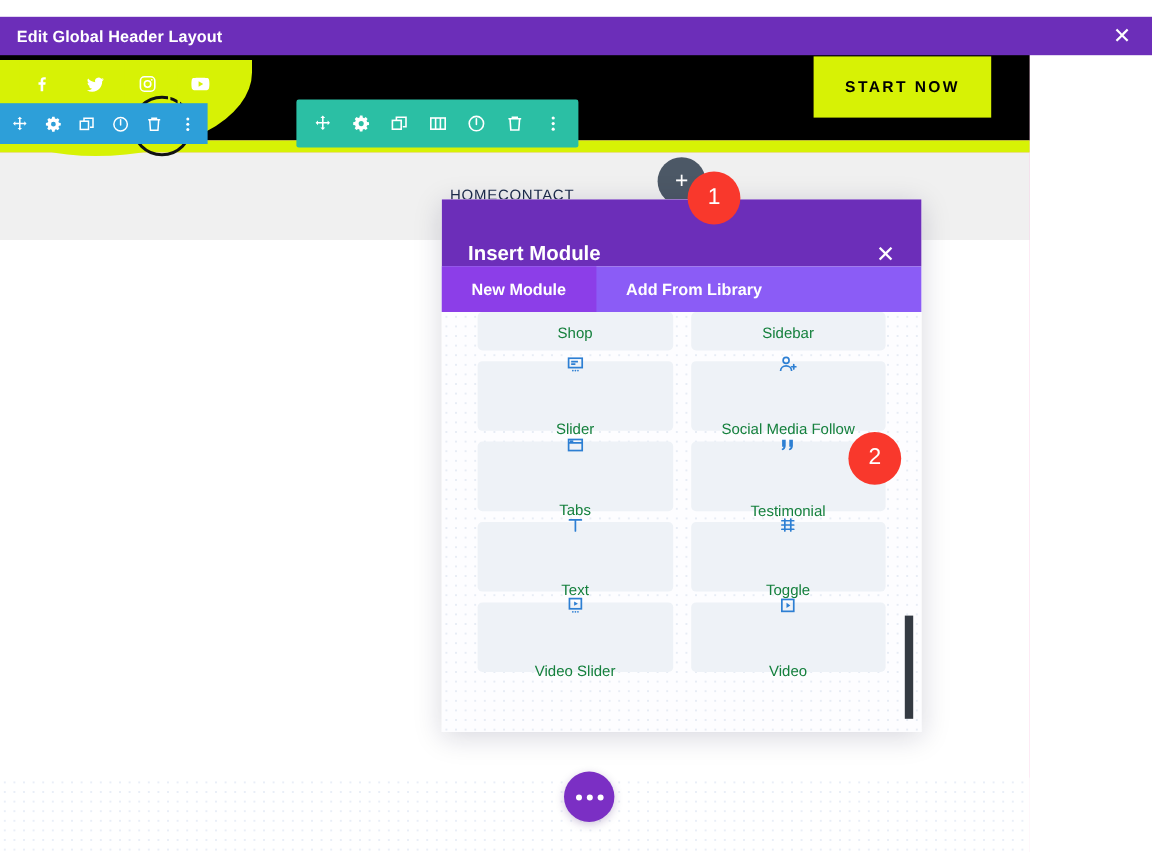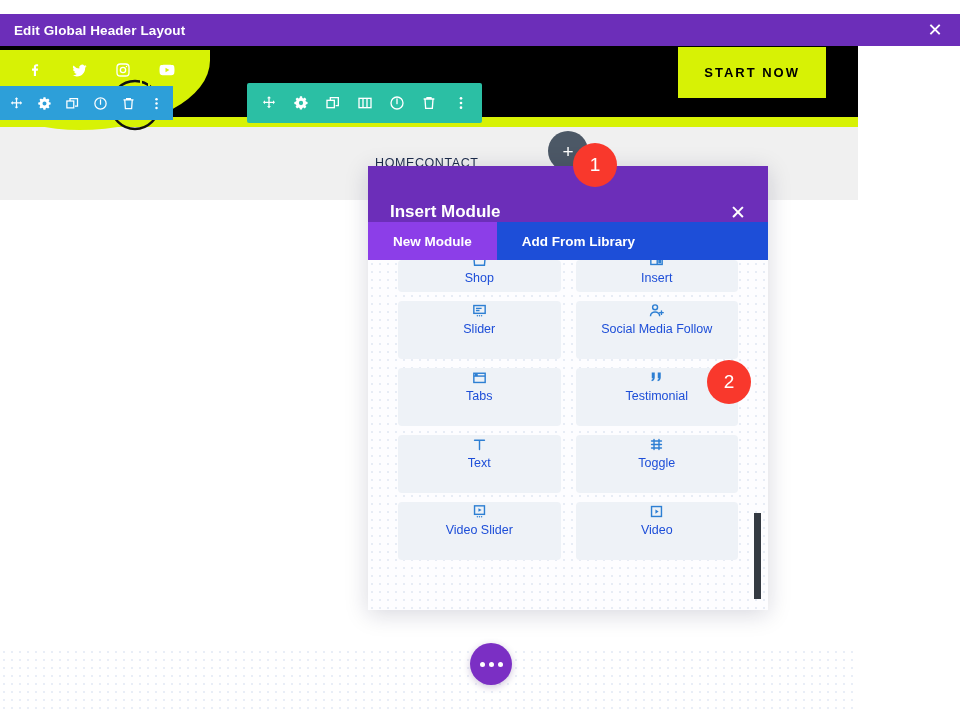--- a/index.html
+++ b/index.html
@@ -133,21 +133,21 @@
   }
   .modal-head {
     height: 56px; background: #6c2eb9;
     display: flex; align-items: flex-end; justify-content: space-between;
     padding: 0 22px;
     flex: 0 0 auto;
   }
   .modal-title { color: #fff; font-size: 17px; font-weight: bold; }
   .modal-x { color: #fff; font-size: 19px; cursor: pointer; line-height: 1; }
   .modal-tabs {
-    height: 38px; background: #1d4ed8; display: flex; flex: 0 0 auto;
+    height: 38px; background: #8b5cf6; display: flex; flex: 0 0 auto;
   }
   .modal-tab {
     display: flex; align-items: center; padding: 0 25px;
     color: #ffffff; font-size: 13.5px; font-weight: bold;
     cursor: pointer;
   }
   .modal-tab.active { background: #8c3ee8; }
 
   .modal-body {
     position: relative; flex: 1 1 auto; overflow: hidden;
@@ -158,27 +158,27 @@
   }
   .mod-grid {
     display: grid; grid-template-columns: 1fr 1fr;
     gap: 9px 15px;
     padding-top: 0px;
   }
   .mod-cell {
     background: #eef2f7;
     border-radius: 4px;
     height: 58px;
-    display: flex; flex-direction: column; align-items: center; justify-content: flex-start;
+    display: flex; flex-direction: column; align-items: center; justify-content: center;
     gap: 3px;
     cursor: pointer;
   }
   .mod-cell.partial { height: 32px; justify-content: flex-end; padding-bottom: 7px; }
   .mod-cell .mi { color: #2d7fd3; height: 18px; display: flex; align-items: center; }
-  .mod-cell .ml { font-size: 12.5px; color: #1d4ed8; white-space: nowrap; }
+  .mod-cell .ml { font-size: 12.5px; color: #15803d; white-space: nowrap; margin-top: 36px; }
 
   .scroll-track {
     position: absolute; right: 3px; top: 0; width: 12px; height: 100%;
     background: transparent;
   }
   .scroll-thumb {
     position: absolute; right: 4px; top: 253px;
     width: 7px; height: 86px;
     background: #343a42; border-radius: 0;
     cursor: pointer;
@@ -383,21 +383,21 @@
         </div>
 
         <div class="mod-cell partial">
           <span class="mi">
             <svg width="17" height="17" viewBox="0 0 24 24" fill="none" stroke="#2d7fd3" stroke-width="2">
                 <rect x="4" y="5" width="16" height="14"></rect>
                 <path d="M13 5v14"></path>
                 <rect x="14.5" y="6.5" width="4" height="11" fill="#2d7fd3" stroke="none"></rect>
               </svg>
           </span>
-          <span class="ml">Insert</span>
+          <span class="ml">Sidebar</span>
         </div>
 
         <div class="mod-cell">
           <span class="mi">
             <svg width="17" height="17" viewBox="0 0 24 24" fill="none" stroke="#2d7fd3" stroke-width="2">
                 <rect x="4" y="5" width="16" height="11"></rect>
                 <path d="M7 9h8M7 12h5"></path>
                 <circle cx="9" cy="19.5" r="1" fill="#2d7fd3" stroke="none"></circle>
                 <circle cx="12" cy="19.5" r="1" fill="#2d7fd3" stroke="none"></circle>
                 <circle cx="15" cy="19.5" r="1" fill="#2d7fd3" stroke="none"></circle>

